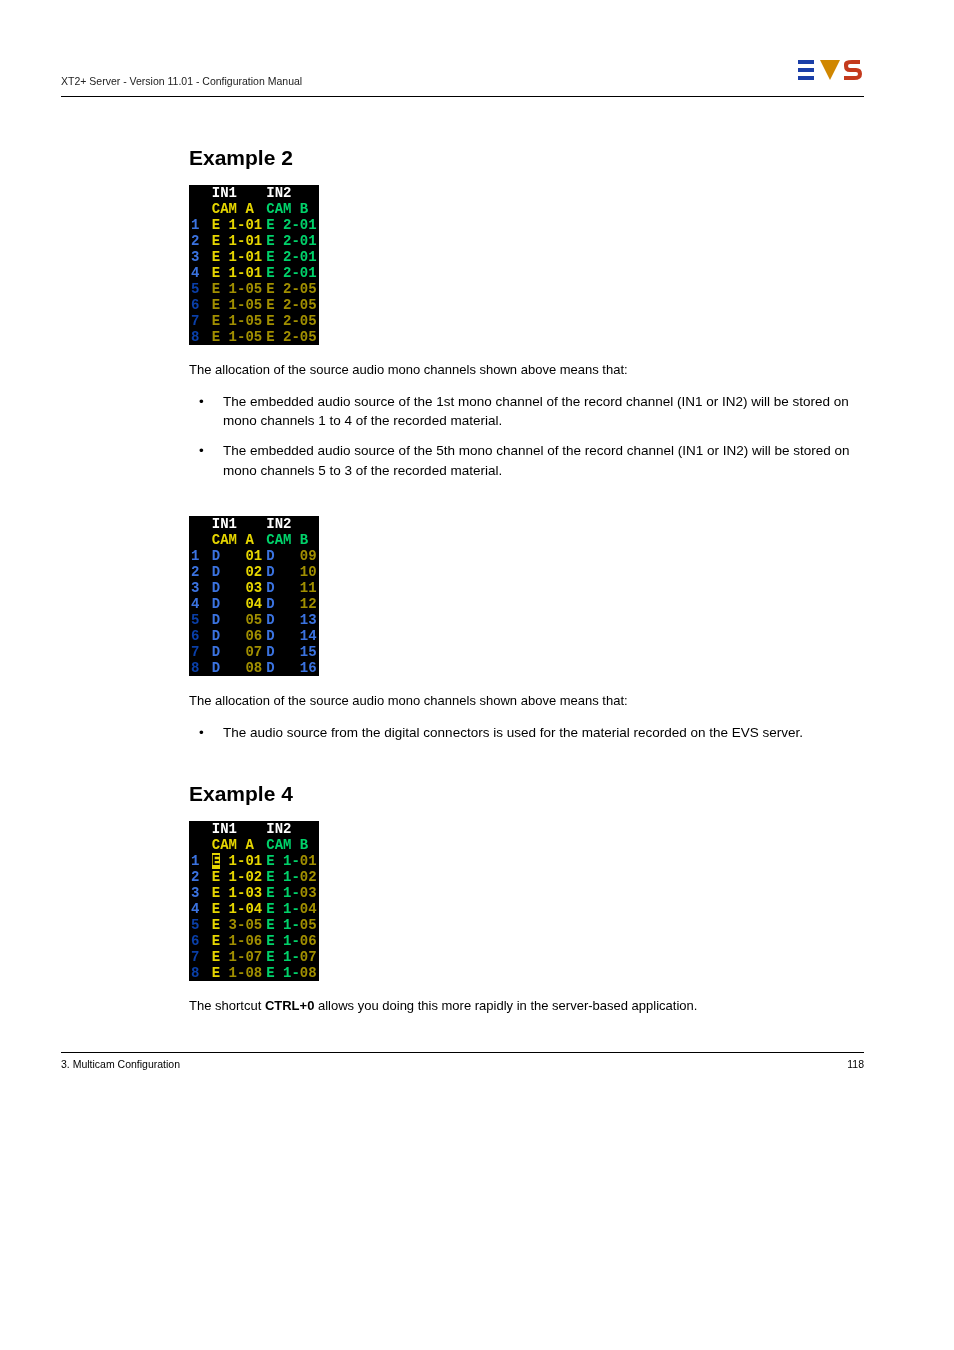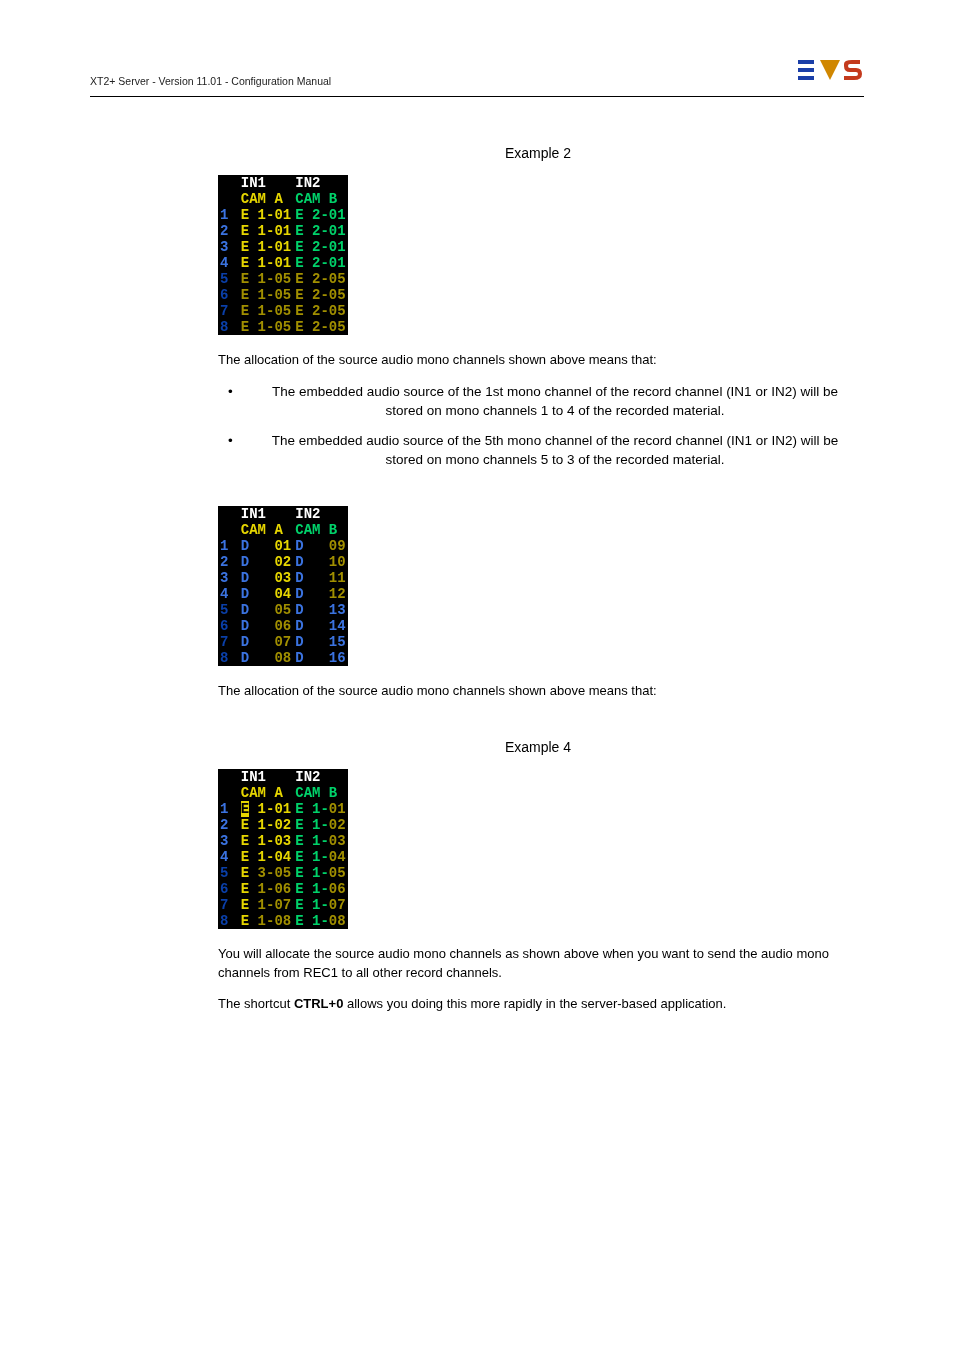--- a/index.html
+++ b/index.html
@@ -7,21 +7,21 @@
     margin: 0;
     padding: 0;
     font-family: Arial, Helvetica, sans-serif;
     font-size: 13.5px;
     line-height: 1.45;
     color: #000;
     background: #fff;
     width: 954px;
   }
   .page {
-    padding: 58px 90px 40px 90px;
+    padding: 58px 90px 40px 61px;
   }
   .header {
     display: flex;
     justify-content: space-between;
     align-items: flex-end;
     border-bottom: 1px solid #000;
     padding-bottom: 6px;
     margin-bottom: 46px;
   }
   .header-title {
@@ -29,24 +29,23 @@
     color: #222;
   }
   .logo {
     display: inline-block;
   }
   .content {
     margin-left: 128px;
     margin-right: 6px;
   }
   h2.section-title {
-    font-size: 14px;
-    font-weight: 400;
+    font-size: 21px;
+    font-weight: 700;
     margin: 0 0 12px 0;
-    text-align: center;
   }
   .term-table {
     background: #000;
     font-family: 'Courier New', Courier, monospace;
     font-weight: bold;
     font-size: 14px;
     line-height: 16px;
     border-collapse: collapse;
     margin: 0 0 16px 0;
     padding: 0;
@@ -70,21 +69,20 @@
   ul.bullets {
     margin: 0 0 36px 10px;
     padding: 0;
   }
   ul.bullets li {
     list-style: none;
     position: relative;
     margin: 0 0 10px 22px;
     padding-left: 2px;
     font-size: 13.5px;
-    text-align: center;
   }
   ul.bullets li::before {
     content: "•";
     position: absolute;
     left: -22px;
     top: 0;
   }
   .after-ex4 { margin-bottom: 36px; }
   .footer {
     display: flex;
@@ -224,20 +222,21 @@
           </tr>
           <tr>
             <td class="c-db">8 </td>
             <td><span class="c-b">D</span><span class="c-dy">   08</span></td>
             <td><span class="c-b">D</span><span class="c-b">   16</span></td>
           </tr>
         </tbody>
       </table>
     <p class="body-text">The allocation of the source audio mono channels shown above means that:</p>
     <ul class="bullets">
+      <li>The audio source from the digital connectors is used for the material recorded on the EVS server.</li>
     </ul>
 
     <h2 class="section-title">Example 4</h2>
     <table class="term-table" id="tbl-ex4">
         <tbody>
           <tr>
     <td class="c-w">  </td>
     <td class="c-w">IN1   </td>
     <td class="c-w">IN2   </td>
   </tr>
@@ -281,20 +280,23 @@
             <td><span class="c-y">E</span><span class="c-dy"> 1-07</span></td>
             <td><span class="c-g">E 1-</span><span class="c-dy">07</span></td>
           </tr>
           <tr>
             <td class="c-db">8 </td>
             <td><span class="c-y">E</span><span class="c-dy"> 1-08</span></td>
             <td><span class="c-g">E 1-</span><span class="c-dy">08</span></td>
           </tr>
         </tbody>
       </table>
-    <p class="body-text">You will allocate the source audio mono channels as shown above when you want to send the audio mono channels from REC1 to all other record channels.</p>
     <p class="body-text after-ex4">
       <span>The shortcut </span><b>CTRL+0</b><span> allows you doing this more rapidly in the server-based application.</span>
     </p>
 
   </div>
 
+  <div class="footer">
+    <span>3. Multicam Configuration</span>
+    <span>118</span>
+  </div>
 </div>
 
 </body></html>

